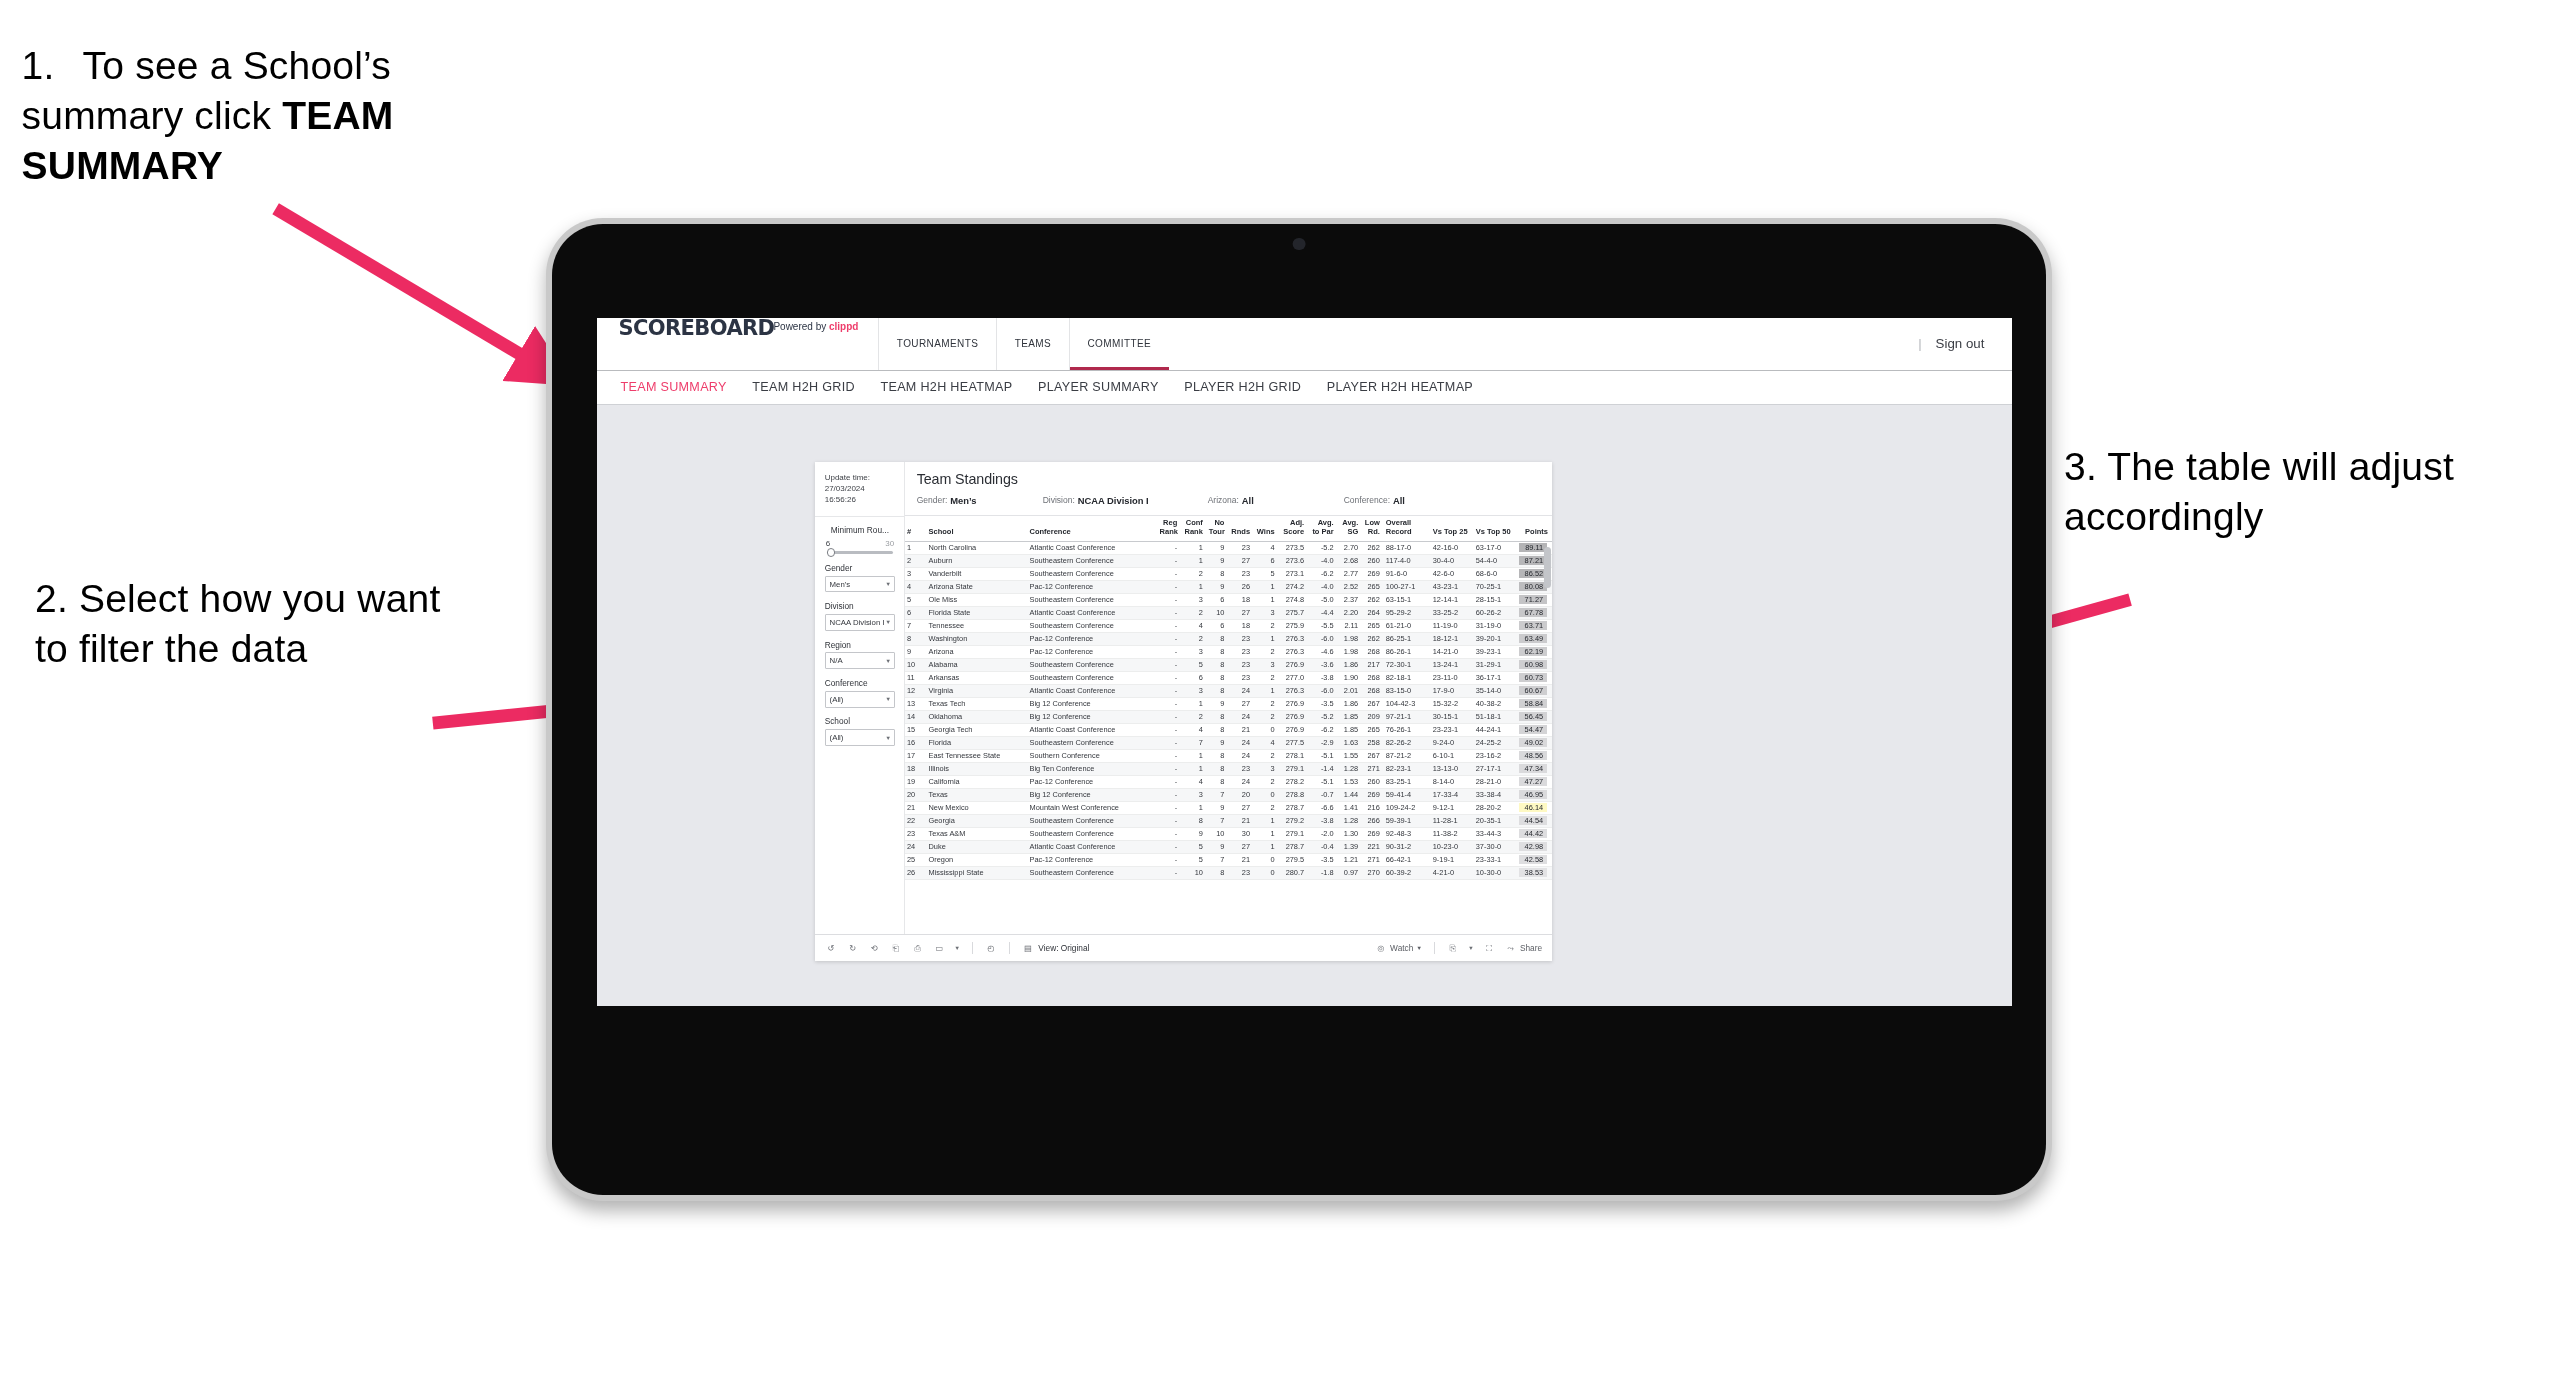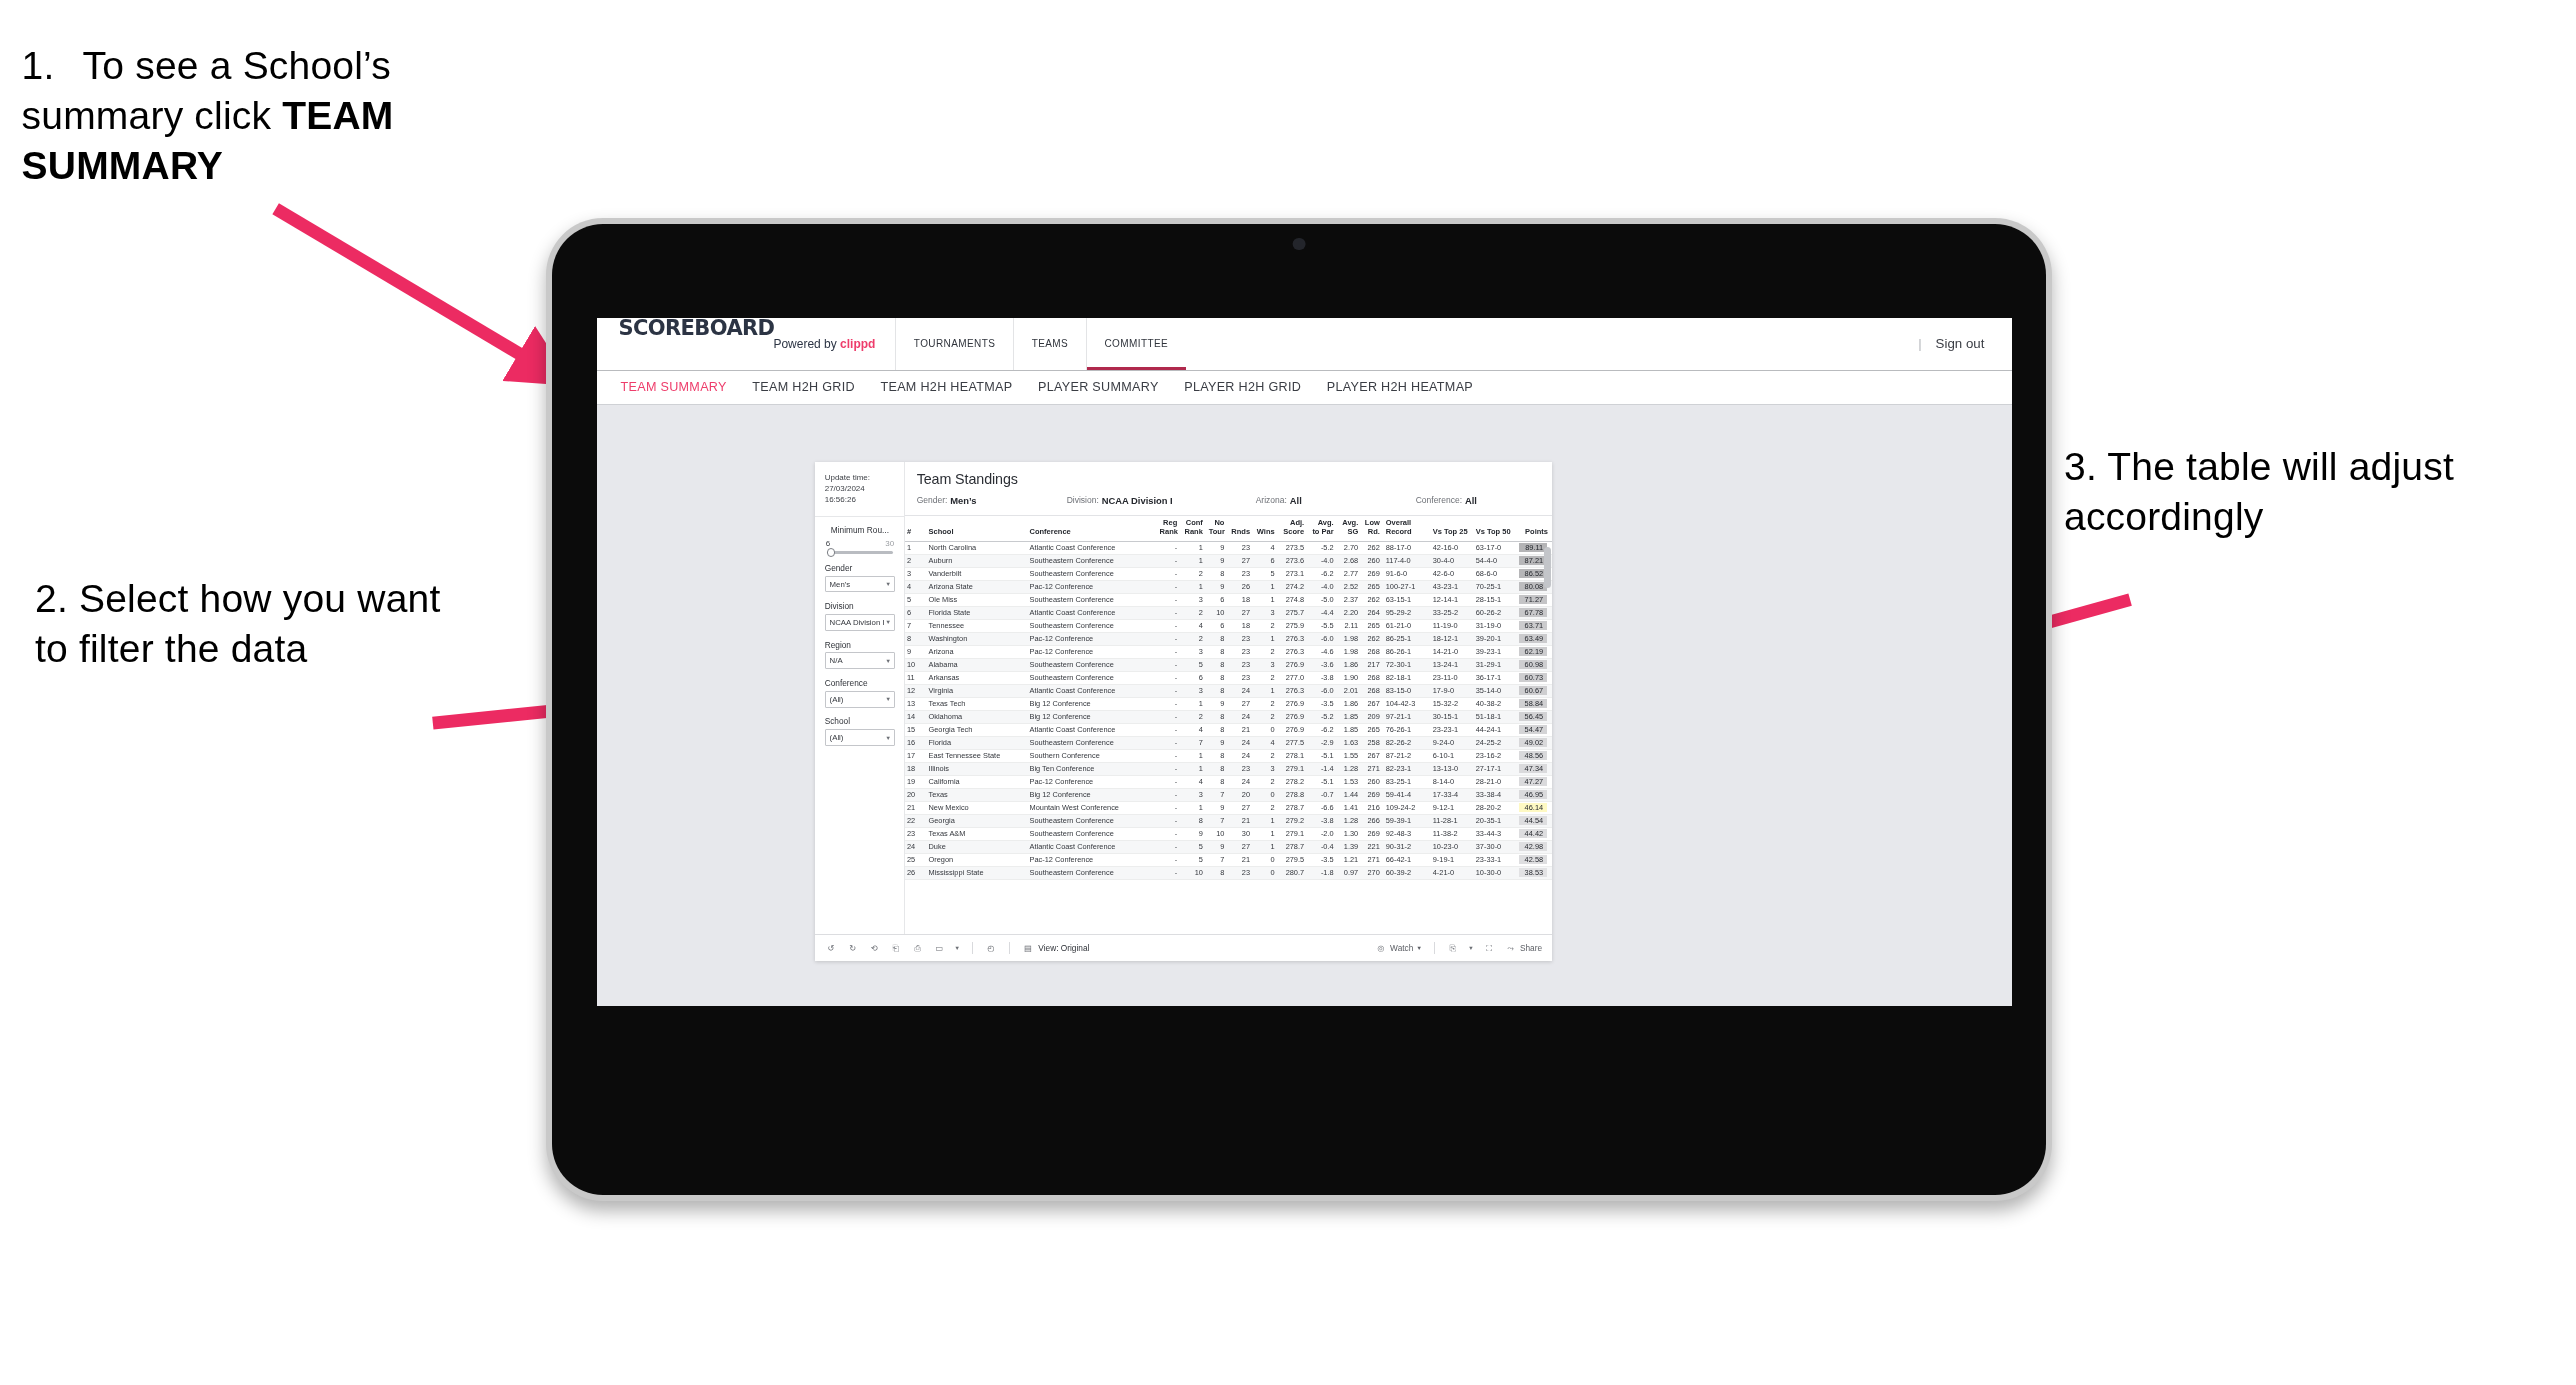--- a/index.html
+++ b/index.html
@@ -41,21 +41,21 @@
   }
 
   
   #app-topbar{height:52px;background:#fff;display:flex;align-items:stretch;
     border-bottom:1px solid #b9bbbe;position:relative;}
   .brand{display:flex;flex-direction:row;justify-content:center;
     padding:0 19.7px 0 23.6px;min-width:147px;}
   .brand .logo{font-family:"DejaVu Sans", sans-serif;font-weight:bold;
     font-size:20.6px;letter-spacing:-0.6px;color:#2c3444;line-height:1;
     transform:scaleX(1.02);}
-  .brand .powered{font-size:12px;color:#2c3444;margin-top:20px;line-height:1;}
+  .brand .powered{font-size:10px;color:#2c3444;margin-top:4px;line-height:1;}
   .brand .powered .clippd{color:#ee3d6b;font-weight:bold;}
   .topnav{display:flex;align-items:stretch;}
   .topnav a{display:flex;align-items:center;padding:0 17.7px;font-size:10px;
     color:#30343c;text-decoration:none;letter-spacing:0.4px;
     border-left:1px solid #e3e4e6;position:relative;}
   .topnav a.active:after{content:"";position:absolute;left:0;right:0;bottom:0;
     height:2.9px;background:#b0294d;}
   .signout{margin-left:auto;display:flex;align-items:center;padding-right:27.5px;
     font-size:13.3px;color:#3a3d44;gap:13.8px;}
   .signout .divider{color:#b5b7bb;}
@@ -90,21 +90,21 @@
   .slider-head .maxv{color:#9a9da2;}
   .slider-track{height:2.9px;background:#b9bcc1;border-radius:2px;position:relative;margin:0 2px;}
   .slider-knob{position:absolute;left:0;top:-2.9px;width:8.8px;height:8.8px;border-radius:50%;
     background:#fff;border:1.4px solid #7d8086;box-sizing:border-box;}
 
   
   #tablewrap{flex:1;display:flex;flex-direction:column;overflow:hidden;position:relative;}
   #viz-title{padding:8.8px 0 2.9px 11.8px;font-size:14.3px;color:#2b2e34;font-weight:normal;
     letter-spacing:-0.1px;}
   #viz-meta{display:flex;padding:5.9px 0 8.8px 11.8px;font-size:8.5px;color:#6d7076;
-    border-bottom:1px solid #e2e3e6;gap:24px;}
+    border-bottom:1px solid #e2e3e6;}
   #viz-meta .m{display:flex;gap:2.9px;}
   #viz-meta .m b{color:#25282e;font-weight:bold;font-size:9.4px;}
   #viz-meta .m.m0{width:126px;}
   #viz-meta .m.m1{width:165px;}
   #viz-meta .m.m2{width:136px;}
 
   table{border-collapse:collapse;width:100%;table-layout:fixed;}
   thead th{font-size:7.5px;color:#25282e;font-weight:bold;text-align:left;
     padding:2.9px 2px 3.9px 2px;vertical-align:bottom;line-height:1.18;
     border-bottom:1px solid #c8cace;}

